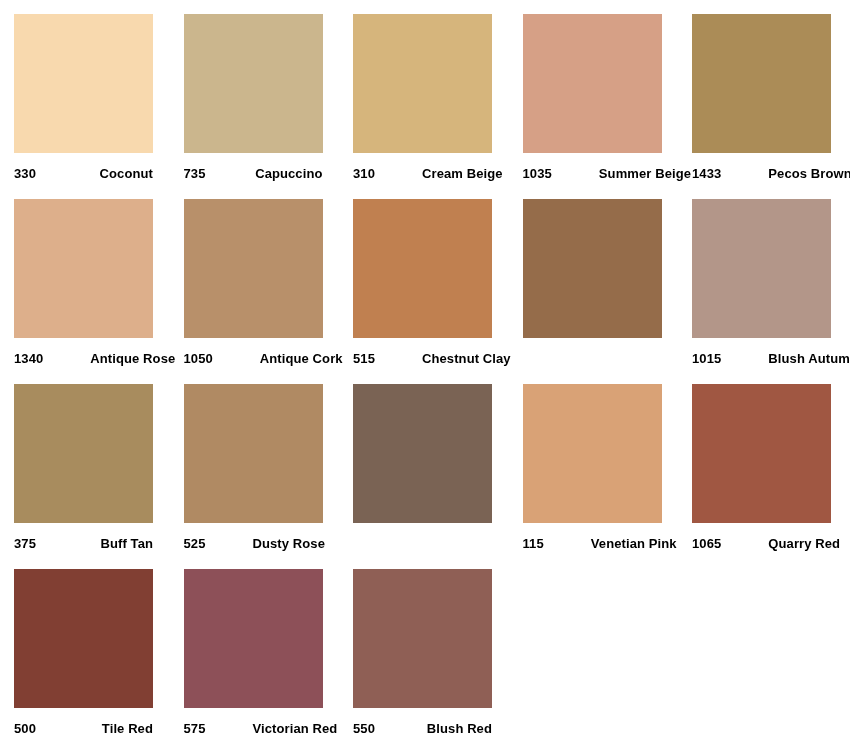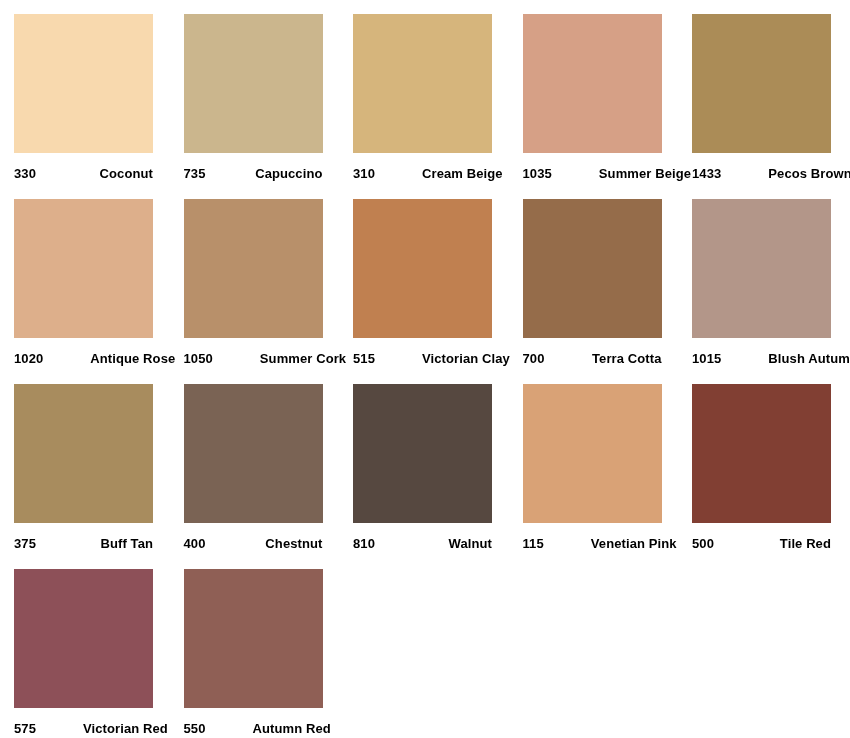--- a/index.html
+++ b/index.html
@@ -105,95 +105,94 @@
       <div class="swatch-cell">
         <div class="swatch-color" style="background-color: rgb(171, 140, 87);"></div>
         <div class="swatch-label">
           <span class="swatch-code">1433</span>
           <span class="swatch-name">Pecos Brown</span>
         </div>
       </div>
       <div class="swatch-cell">
         <div class="swatch-color" style="background-color: rgb(221, 175, 139);"></div>
         <div class="swatch-label">
-          <span class="swatch-code">1020</span>
+          <span class="swatch-code">1340</span>
           <span class="swatch-name">Antique Rose</span>
         </div>
       </div>
       <div class="swatch-cell">
         <div class="swatch-color" style="background-color: rgb(184, 144, 106);"></div>
         <div class="swatch-label">
           <span class="swatch-code">1050</span>
-          <span class="swatch-name">Summer Cork</span>
+          <span class="swatch-name">Antique Cork</span>
         </div>
       </div>
       <div class="swatch-cell">
         <div class="swatch-color" style="background-color: rgb(192, 128, 80);"></div>
         <div class="swatch-label">
           <span class="swatch-code">515</span>
-          <span class="swatch-name">Victorian Clay</span>
+          <span class="swatch-name">Chestnut Clay</span>
         </div>
       </div>
       <div class="swatch-cell">
         <div class="swatch-color" style="background-color: rgb(149, 108, 74);"></div>
-        <div class="swatch-label">
-          <span class="swatch-code">700</span>
-          <span class="swatch-name">Terra Cotta</span>
-        </div>
       </div>
       <div class="swatch-cell">
         <div class="swatch-color" style="background-color: rgb(179, 150, 137);"></div>
         <div class="swatch-label">
           <span class="swatch-code">1015</span>
           <span class="swatch-name">Blush Autumn</span>
         </div>
       </div>
       <div class="swatch-cell">
         <div class="swatch-color" style="background-color: rgb(168, 140, 94);"></div>
         <div class="swatch-label">
           <span class="swatch-code">375</span>
           <span class="swatch-name">Buff Tan</span>
         </div>
       </div>
       <div class="swatch-cell">
-        <div class="swatch-color" style="background-color: rgb(122, 99, 84);"></div>
+        <div class="swatch-color" style="background-color: rgb(176, 138, 99);"></div>
         <div class="swatch-label">
-          <span class="swatch-code">400</span>
-          <span class="swatch-name">Chestnut</span>
+          <span class="swatch-code">525</span>
+          <span class="swatch-name">Dusty Rose</span>
         </div>
       </div>
       <div class="swatch-cell">
-        <div class="swatch-color" style="background-color: rgb(86, 72, 64);"></div>
-        <div class="swatch-label">
-          <span class="swatch-code">810</span>
-          <span class="swatch-name">Walnut</span>
-        </div>
+        <div class="swatch-color" style="background-color: rgb(122, 99, 84);"></div>
       </div>
       <div class="swatch-cell">
         <div class="swatch-color" style="background-color: rgb(217, 162, 118);"></div>
         <div class="swatch-label">
           <span class="swatch-code">115</span>
           <span class="swatch-name">Venetian Pink</span>
+        </div>
+      </div>
+      <div class="swatch-cell">
+        <div class="swatch-color" style="background-color: rgb(160, 87, 66);"></div>
+        <div class="swatch-label">
+          <span class="swatch-code">1065</span>
+          <span class="swatch-name">Quarry Red</span>
         </div>
       </div>
       <div class="swatch-cell">
         <div class="swatch-color" style="background-color: rgb(129, 63, 51);"></div>
         <div class="swatch-label">
           <span class="swatch-code">500</span>
           <span class="swatch-name">Tile Red</span>
         </div>
       </div>
       <div class="swatch-cell">
         <div class="swatch-color" style="background-color: rgb(141, 80, 88);"></div>
         <div class="swatch-label">
           <span class="swatch-code">575</span>
           <span class="swatch-name">Victorian Red</span>
         </div>
       </div>
       <div class="swatch-cell">
         <div class="swatch-color" style="background-color: rgb(143, 95, 85);"></div>
         <div class="swatch-label">
           <span class="swatch-code">550</span>
-          <span class="swatch-name">Autumn Red</span>
+          <span class="swatch-name">Blush Red</span>
         </div>
       </div>
     </div>
 </div>
 
 </body></html>

